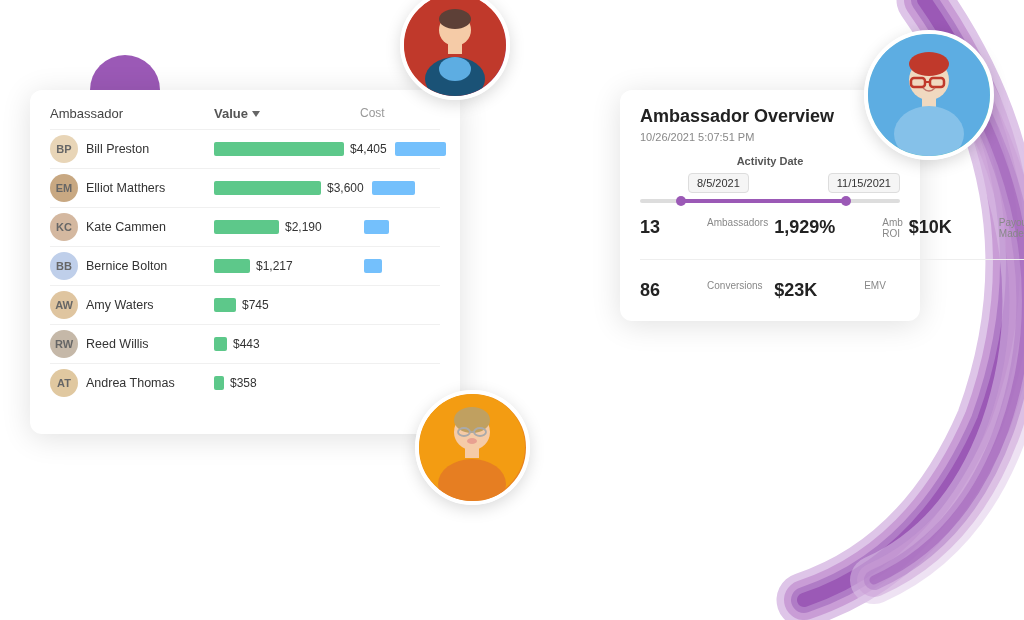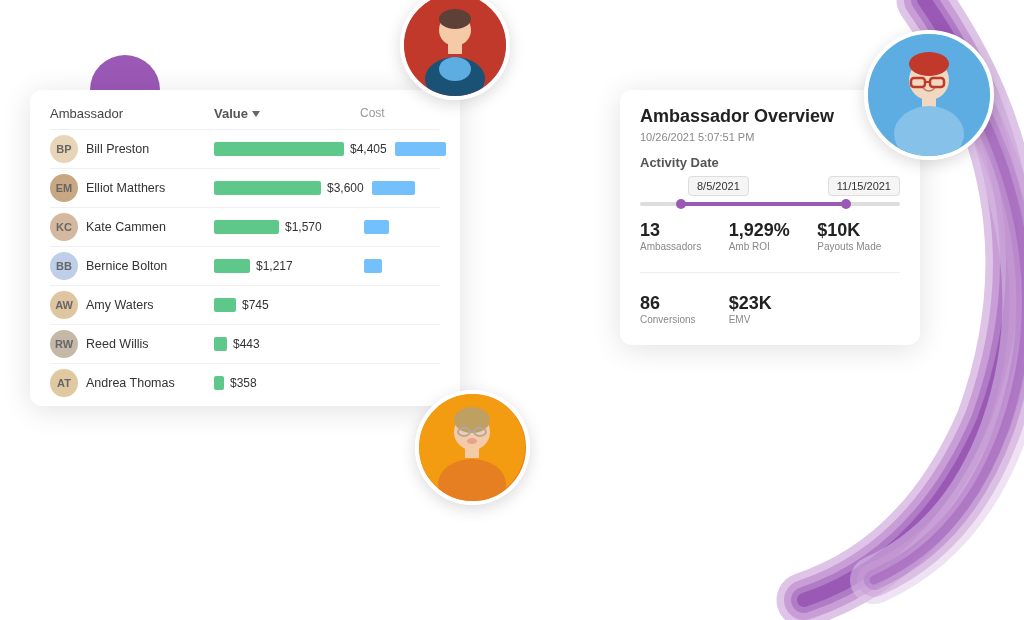--- a/index.html
+++ b/index.html
@@ -22,21 +22,21 @@
 
     
     .table-card {
       position: absolute;
       left: 30px;
       top: 90px;
       width: 430px;
       background: #fff;
       border-radius: 12px;
       box-shadow: 0 4px 30px rgba(0,0,0,0.12);
-      padding: 16px 20px 4px;
+      padding: 16px 20px 32px;
     }
 
     .table-header {
       display: grid;
       grid-template-columns: 160px 1fr 80px;
       gap: 4px;
       padding-bottom: 8px;
       font-size: 13px;
       color: #555;
     }
@@ -132,24 +132,24 @@
       margin-bottom: 4px;
     }
 
     .overview-date {
       font-size: 11px;
       color: #888;
       margin-bottom: 12px;
     }
 
     .activity-date-label {
-      font-size: 13px;
+      font-size: 11px;
       color: #555;
       font-weight: 600;
-      text-align: left;
+      text-align: center;
       margin-bottom: 6px;
     }
 
     .date-range-row {
       display: flex;
       justify-content: space-between;
       align-items: center;
       margin-bottom: 6px;
       padding-left: 48px;
     }
@@ -193,22 +193,23 @@
     .range-thumb.right { right: 19%; }
 
     .stats-grid {
       display: grid;
       grid-template-columns: 1fr 1fr 1fr;
       gap: 10px 6px;
     }
 
     .stat-item {
       display: flex;
-      flex-direction: column;
+      flex-direction: row;
       align-items: flex-start;
+      gap: 47px;
     }
 
     .stat-value {
       font-size: 18px;
       font-weight: 700;
       color: #222;
     }
 
     .stat-label {
       font-size: 10px;
@@ -345,21 +346,21 @@
       <div class="blue-bar" style="width:43px;"></div>
     </div>
   </div>
         <div class="table-row">
     <div class="ambassador-cell">
       <div class="avatar-circle" style="background:#D4B8A0;">KC</div>
       <span>Kate Cammen</span>
     </div>
     <div class="bar-cell">
       <div class="green-bar" style="width:65px;"></div>
-      <span class="cost-value">$1,570</span>
+      <span class="cost-value">$2,190</span>
     </div>
     <div style="display:flex; align-items:center;">
       <div class="blue-bar" style="width:25px;"></div>
     </div>
   </div>
         <div class="table-row">
     <div class="ambassador-cell">
       <div class="avatar-circle" style="background:#BFCFEA;">BB</div>
       <span>Bernice Bolton</span>
     </div>

